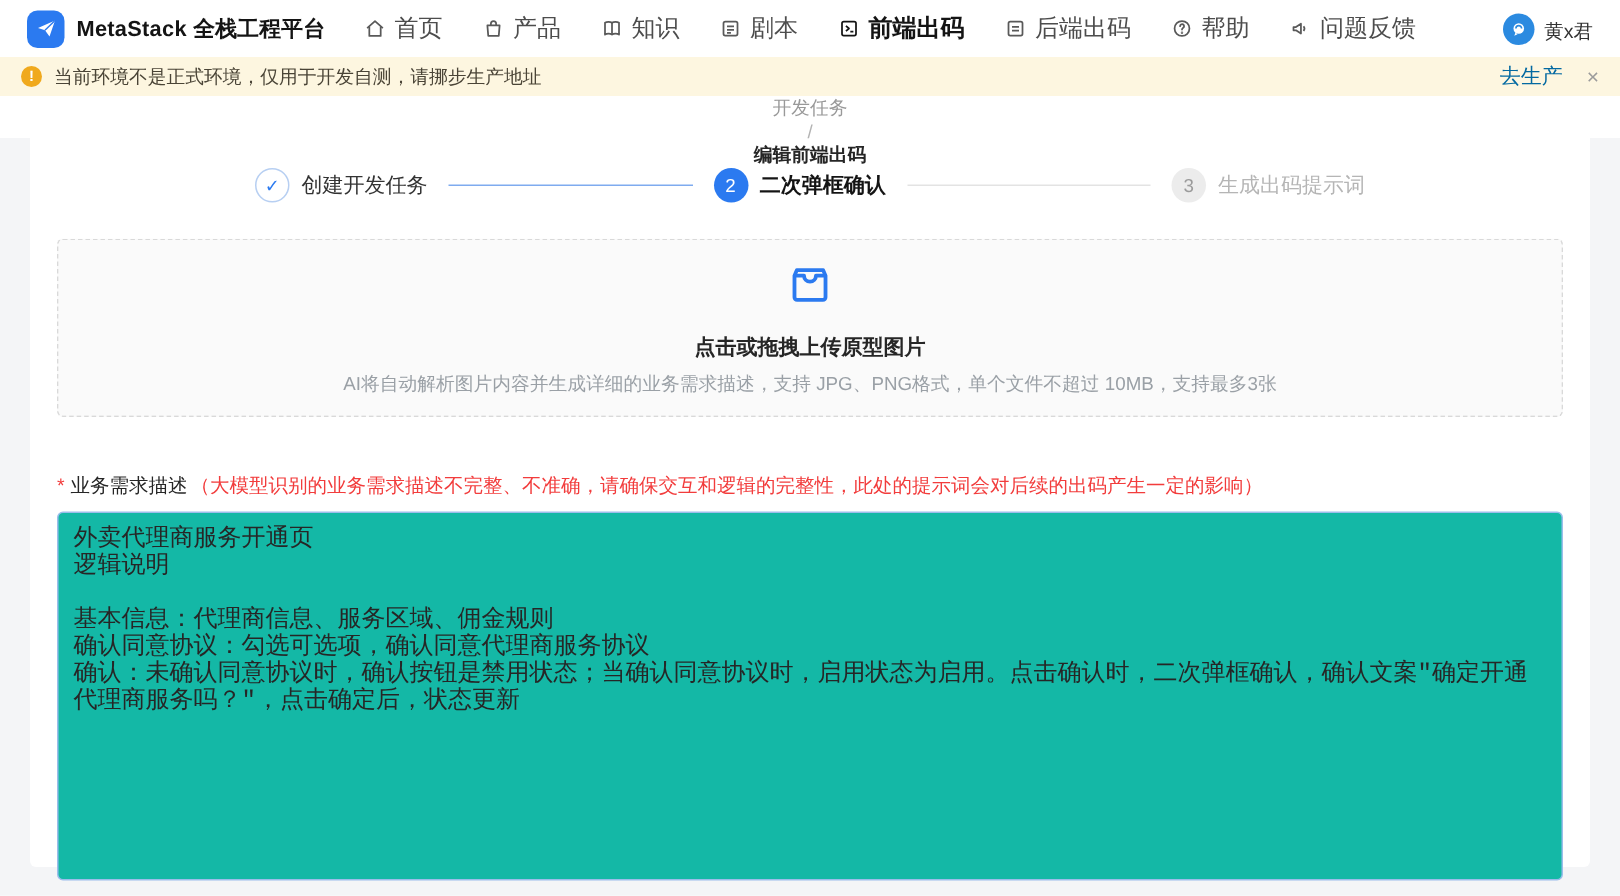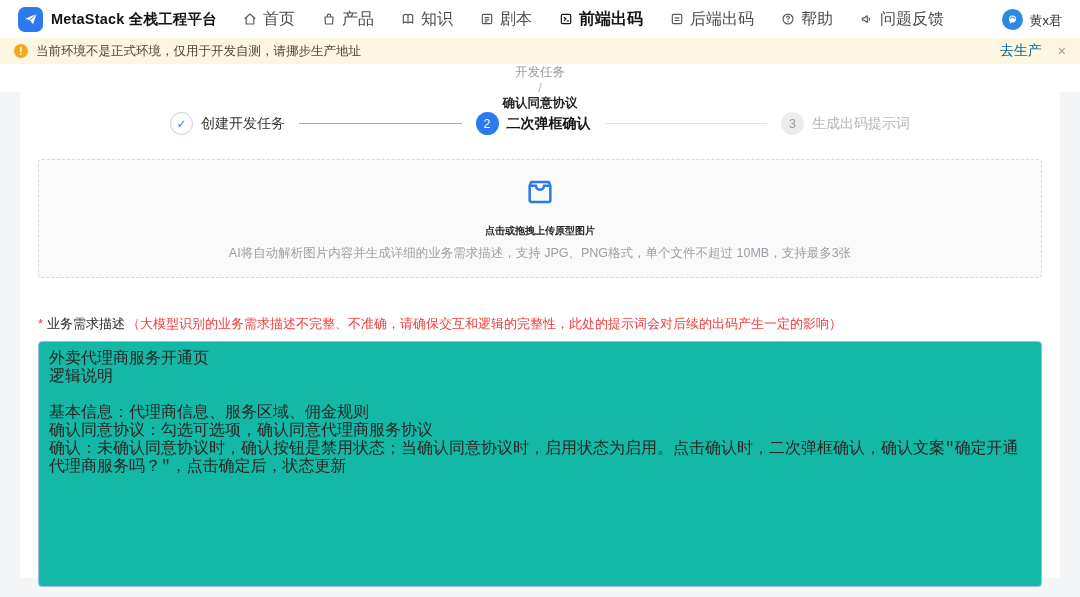--- a/index.html
+++ b/index.html
@@ -54,21 +54,21 @@
   .step.active .step-label { color:#141414; font-weight:700; }
   .step.pending .step-label { color:#b5b5b5; }
   .connector { flex:1 1 auto; height:1px; margin:0 14px; }
   .connector.done { background:#7fabef; }
   .connector.todo { background:#e3e3e3; }
 
   
   .upload { margin:24px 0 0; height:119px; background:#fafafa; border:1px dashed #d9d9d9;
     border-radius:4px; display:flex; flex-direction:column; align-items:center;
     justify-content:center; cursor:pointer; }
-  .upload-title { font-size:10px; font-weight:700; color:#262626; margin-top:11px; }
+  .upload-title { font-size:14px; font-weight:700; color:#262626; margin-top:11px; }
   .upload-hint { font-size:12.5px; color:#9aa0a6; margin-top:7px; }
 
   
   .form-label { margin-top:16px; font-size:13px; display:flex; align-items:baseline; flex-wrap:nowrap; }
   .req { color:#f23c3c; margin-right:4px; }
   .lbl { color:#262626; font-weight:500; }
   .lbl-warn { color:#f23c3c; margin-left:2px;margin-top:21px; }
 
   
   .desc { display:block; margin-top:8px; width:100%; height:246px; border:1px solid #9cbdeb;
@@ -180,21 +180,21 @@
 <div class="banner">
   <span class="warn-icon">!</span>
   <span class="banner-text">当前环境不是正式环境，仅用于开发自测，请挪步生产地址</span>
   <a class="banner-link">去生产</a>
   <span class="banner-close">×</span>
 </div>
 
 <div class="breadcrumb">
   <span class="bc-parent">开发任务</span>
   <span class="bc-sep">/</span>
-  <span class="bc-current">确认同意协议</span>
+  <span class="bc-current">编辑前端出码</span>
 </div>
 
 <div class="card">
 
   <div class="stepper">
     <div class="step done">
       <span class="step-circle">✓</span>
       <span class="step-label">创建开发任务</span>
     </div>
     <div class="connector done"></div>

